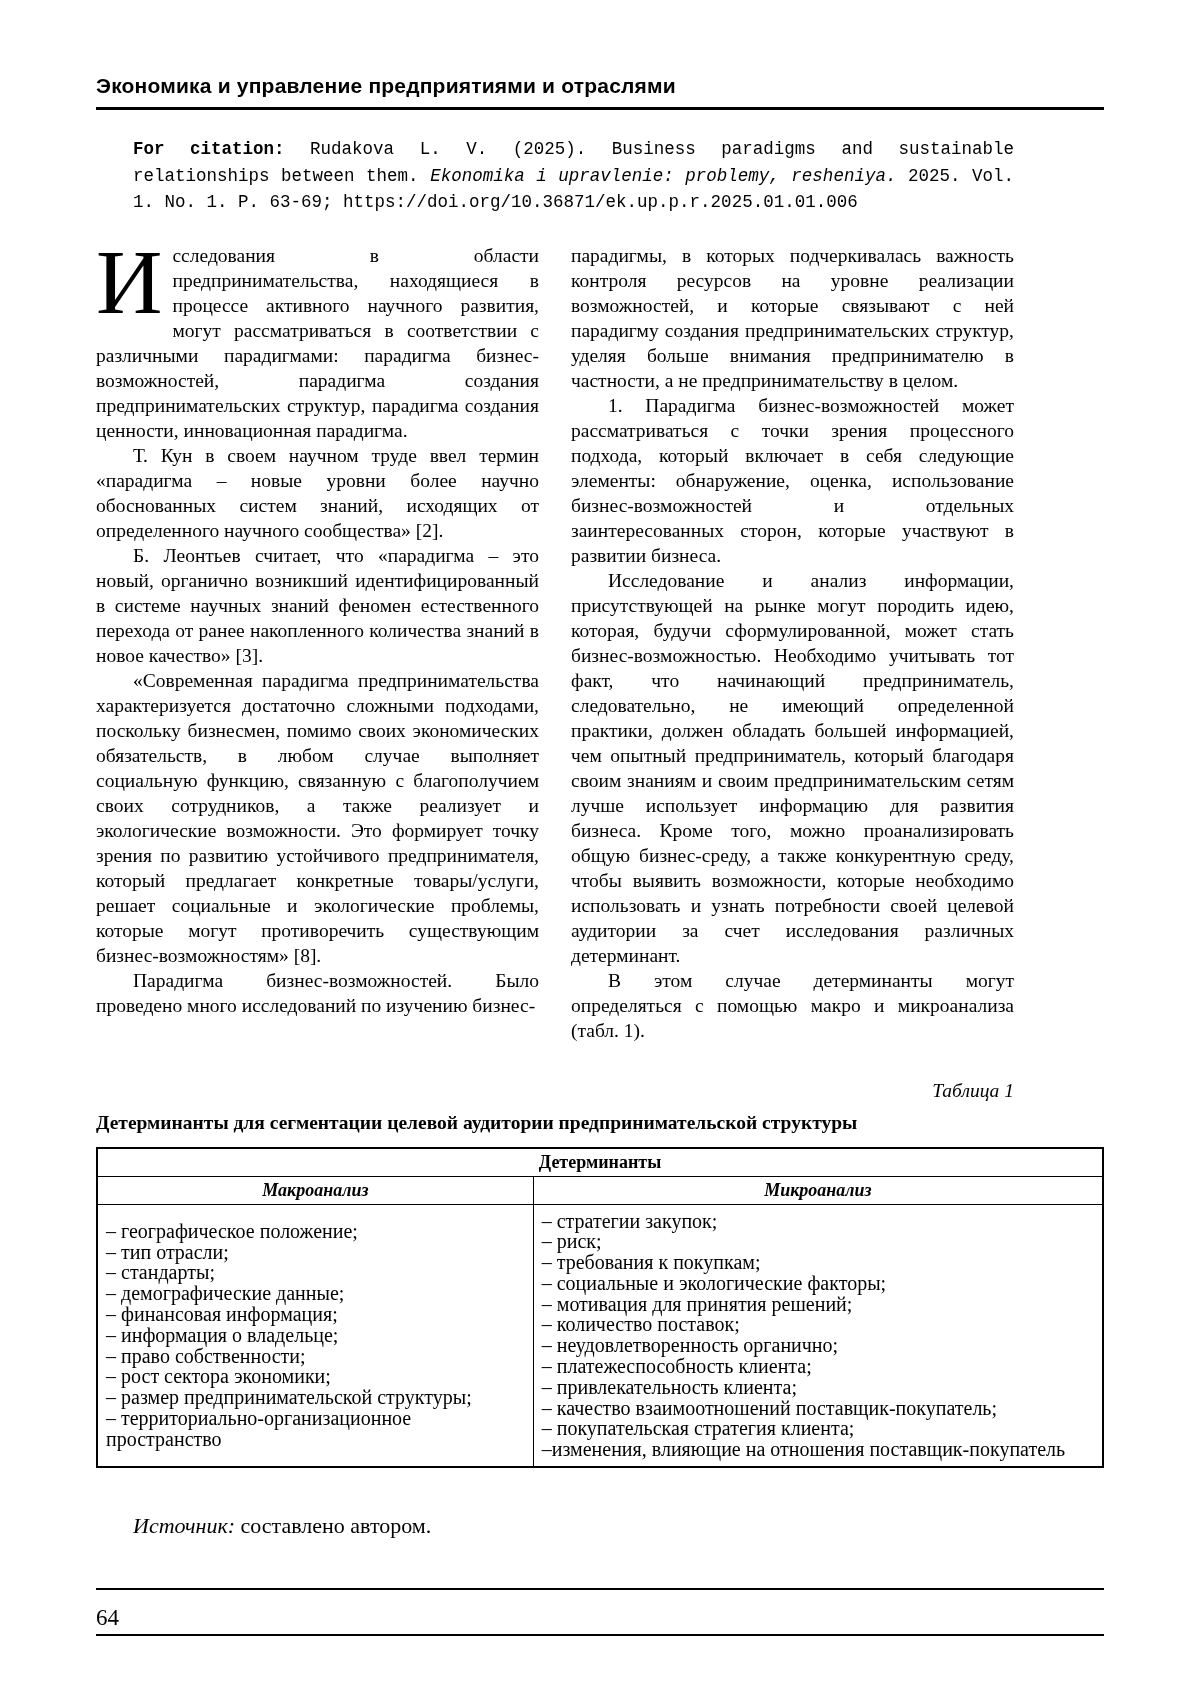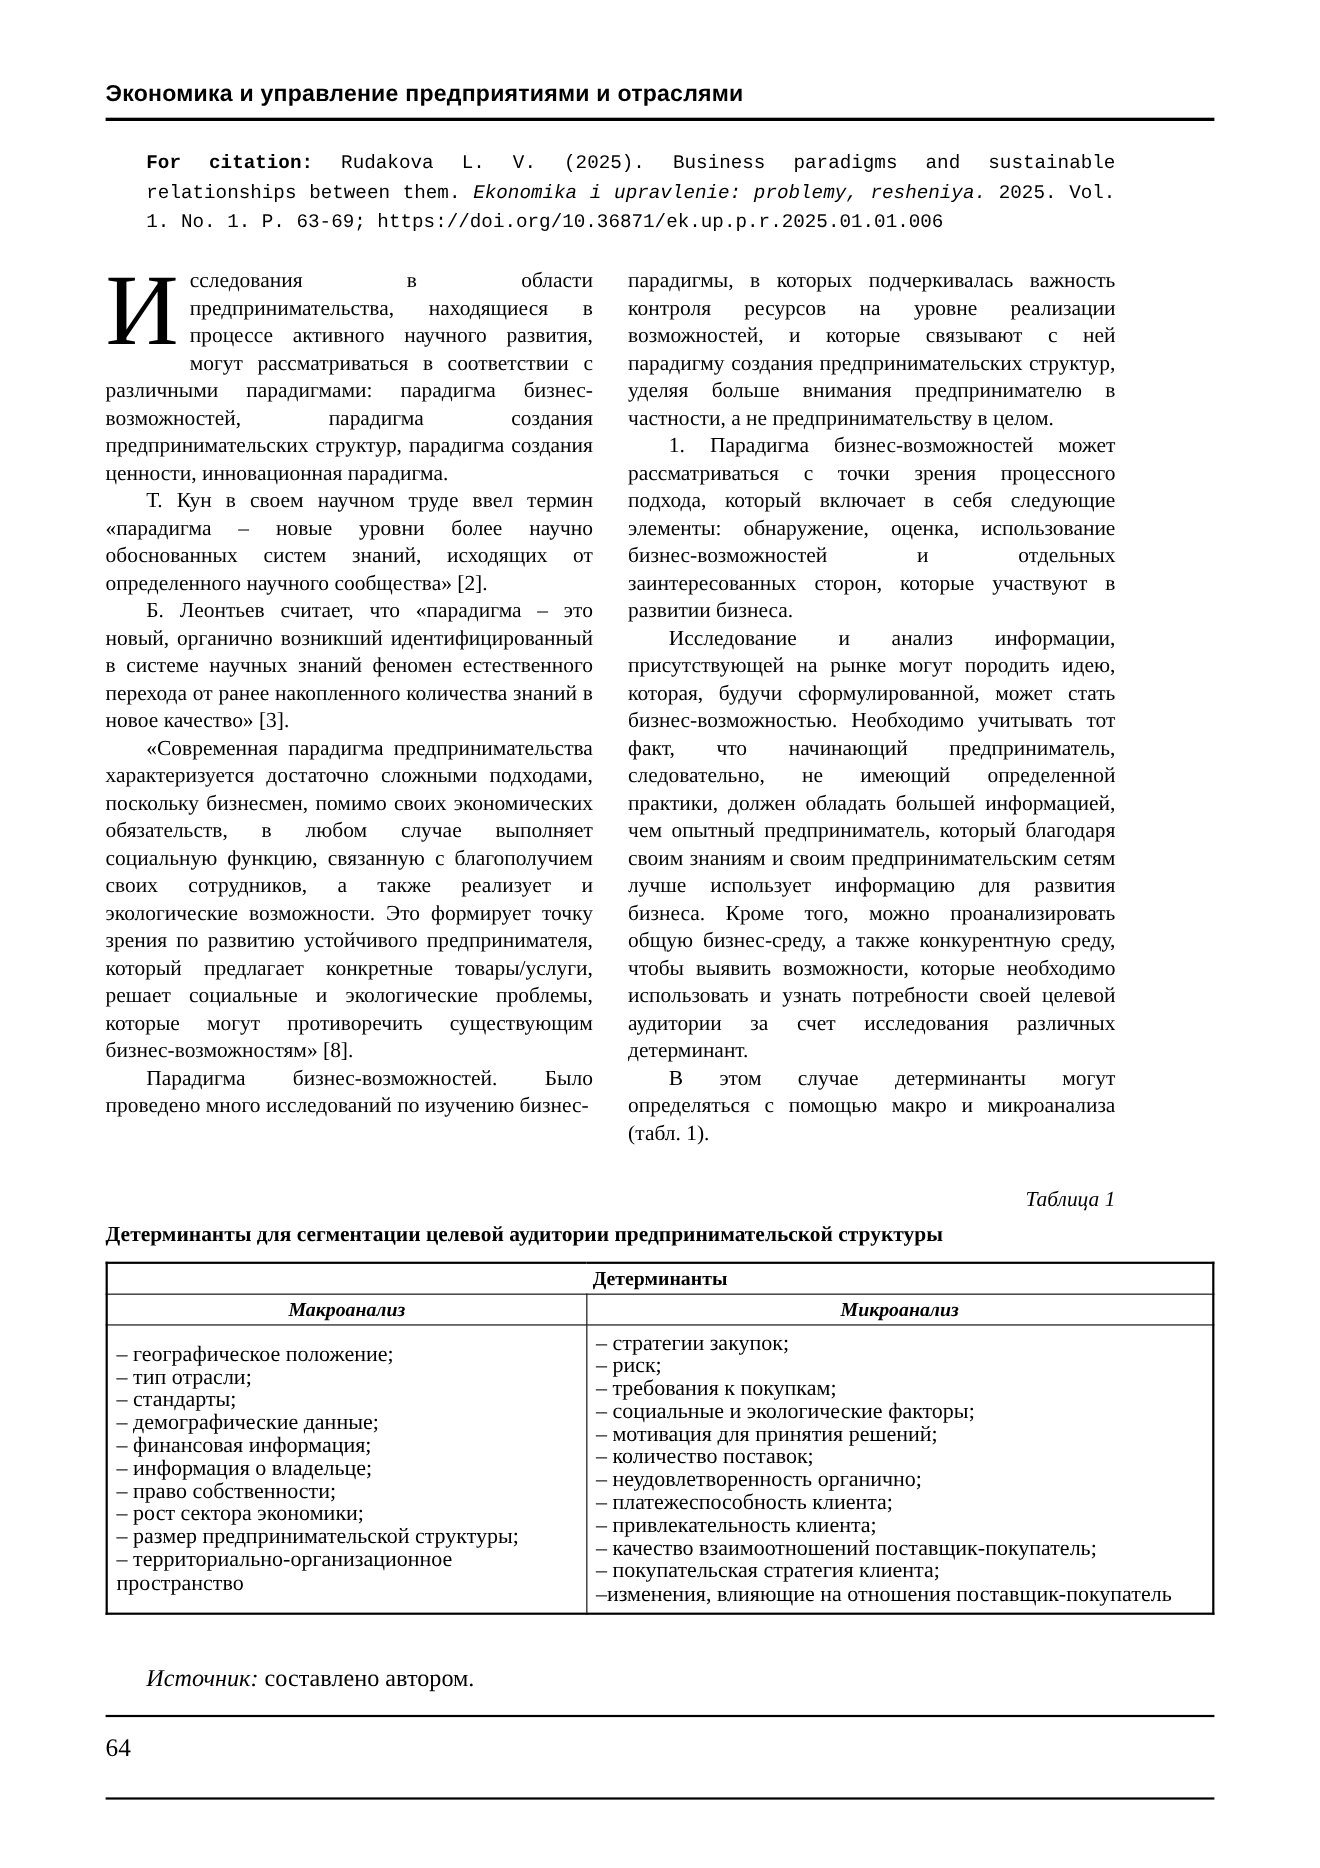--- a/index.html
+++ b/index.html
@@ -65,21 +65,21 @@
 
   .source { margin:46px 0 0 37px; font-size:22px; line-height:24px; }
   .source .i { font-style:italic; }
 
   .footer {
     position:absolute; left:96px; bottom:62px; width:1008px;
     border-top:2px solid #000; border-bottom:2px solid #000;
   }
   .footer-row {
     width:918px; display:flex; justify-content:space-between; align-items:baseline;
-    padding:14px 0 32px 0; font-size:23px; line-height:27px;
+    padding:14px 0 3px 0; font-size:23px; line-height:27px;
   }
 </style>
 </head>
 <body>
 
 <div class="page">
 
   <div class="running-head">Экономика и управление предприятиями и отраслями</div>
   <div class="head-rule"></div>
 

